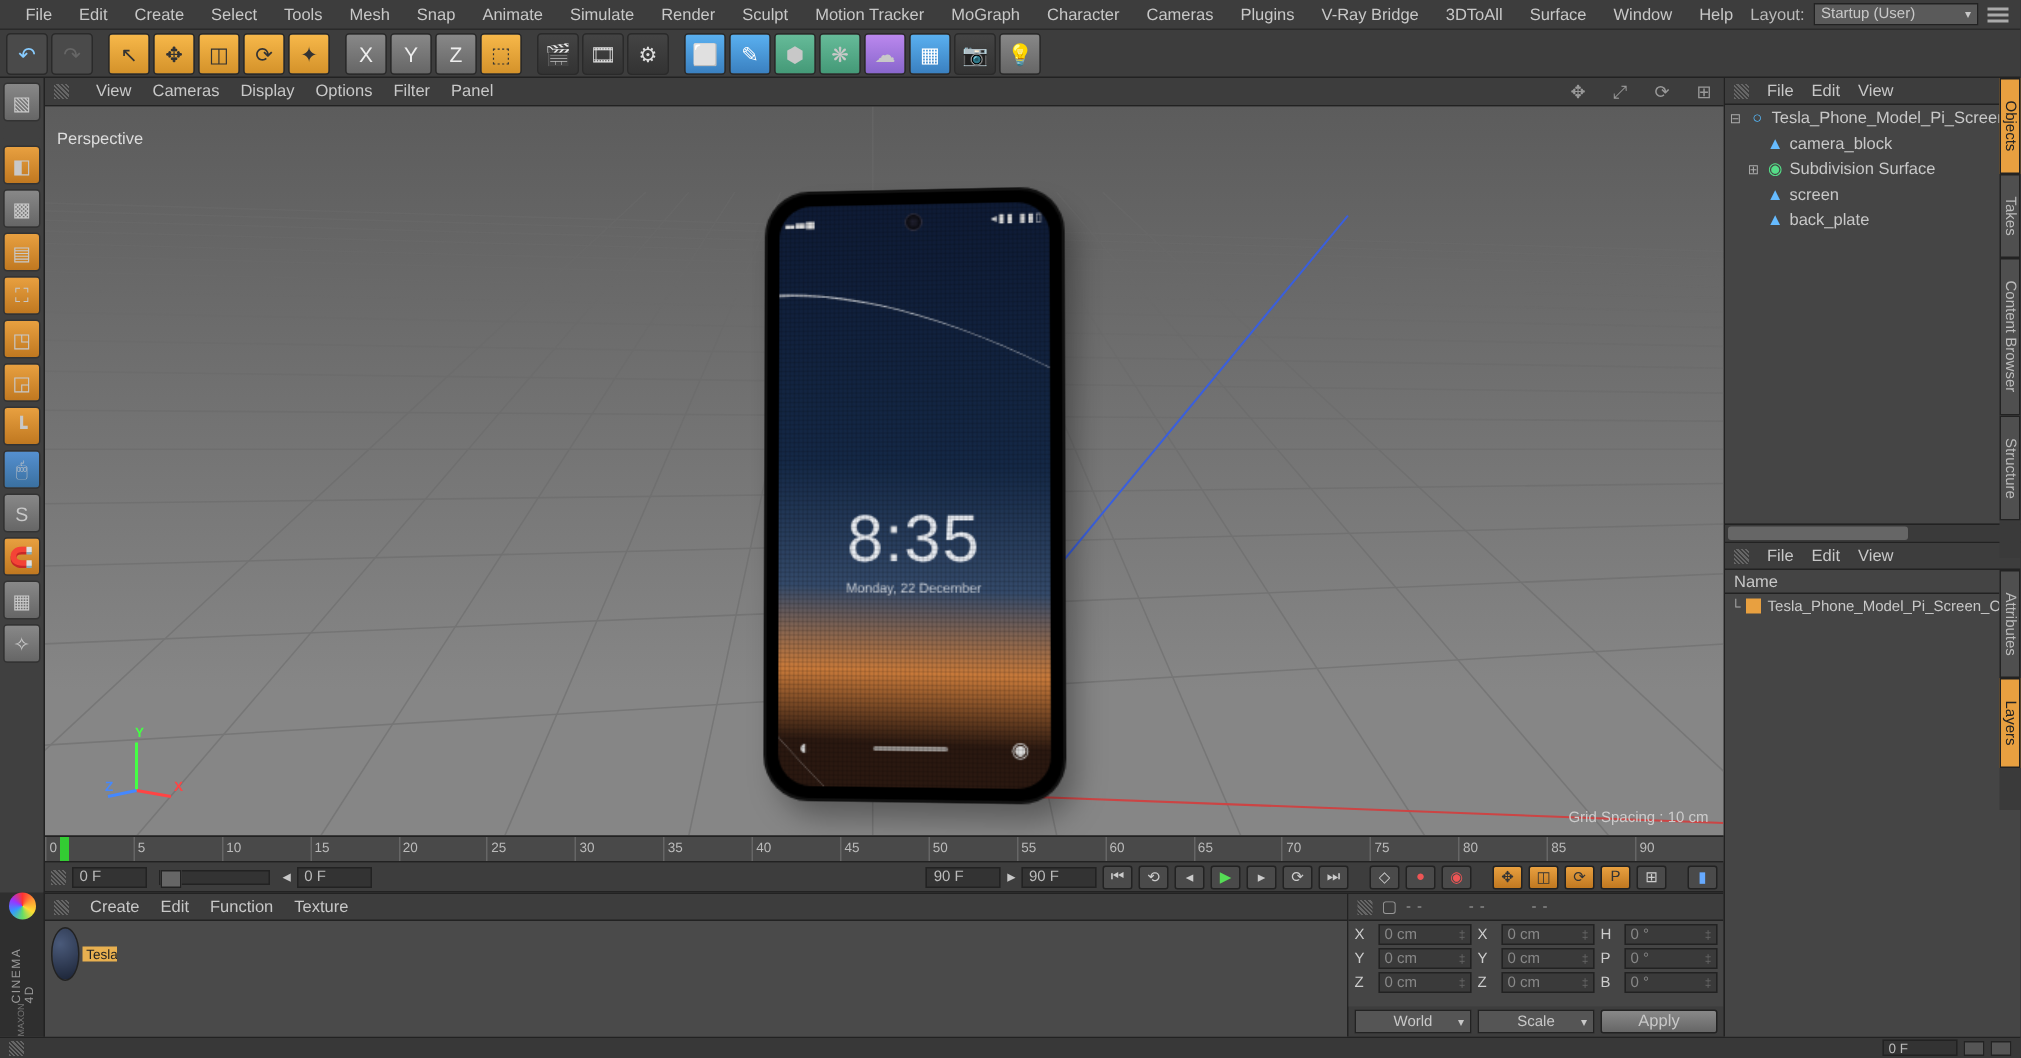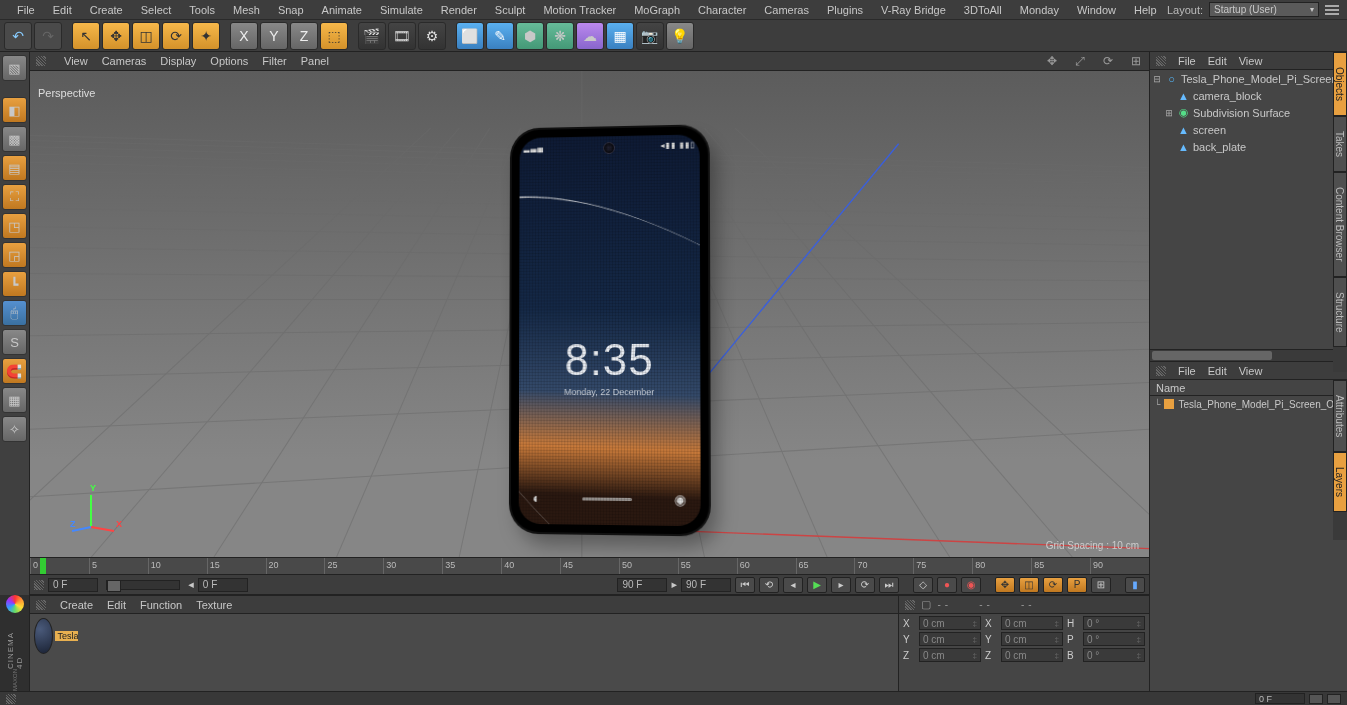--- a/index.html
+++ b/index.html
@@ -167,21 +167,21 @@
   <span class="mi">Simulate</span>
   <span class="mi">Render</span>
   <span class="mi">Sculpt</span>
   <span class="mi">Motion Tracker</span>
   <span class="mi">MoGraph</span>
   <span class="mi">Character</span>
   <span class="mi">Cameras</span>
   <span class="mi">Plugins</span>
   <span class="mi">V-Ray Bridge</span>
   <span class="mi">3DToAll</span>
-  <span class="mi">Monday</span>
+  <span class="mi">Surface</span>
   <span class="mi">Window</span>
   <span class="mi">Help</span>
   <span class="spacer"></span>
   <span class="layout-label">Layout:</span>
   <span class="layout-dd">Startup (User)</span>
   <span class="burger">
       <span></span>
       <span></span>
       <span></span>
     </span>
@@ -467,20 +467,25 @@
             </div>
             <div class="coord-row">
               <span class="lbl">Z</span>
               <span class="inp">0 cm</span>
               <span class="lbl">Z</span>
               <span class="inp">0 cm</span>
               <span class="lbl">B</span>
               <span class="inp">0 °</span>
             </div>
           </div>
+        <div class="coord-bot">
+          <div class="dd">World</div>
+          <div class="dd">Scale</div>
+          <div class="apply">Apply</div>
+        </div>
       </div>
     </div>
   </div>
 
   <div class="right-col">
     <div class="obj-panel">
       <div class="obj-menu">
         <span class="grip"></span>
         <span class="mi">File</span>
         <span class="mi">Edit</span>

